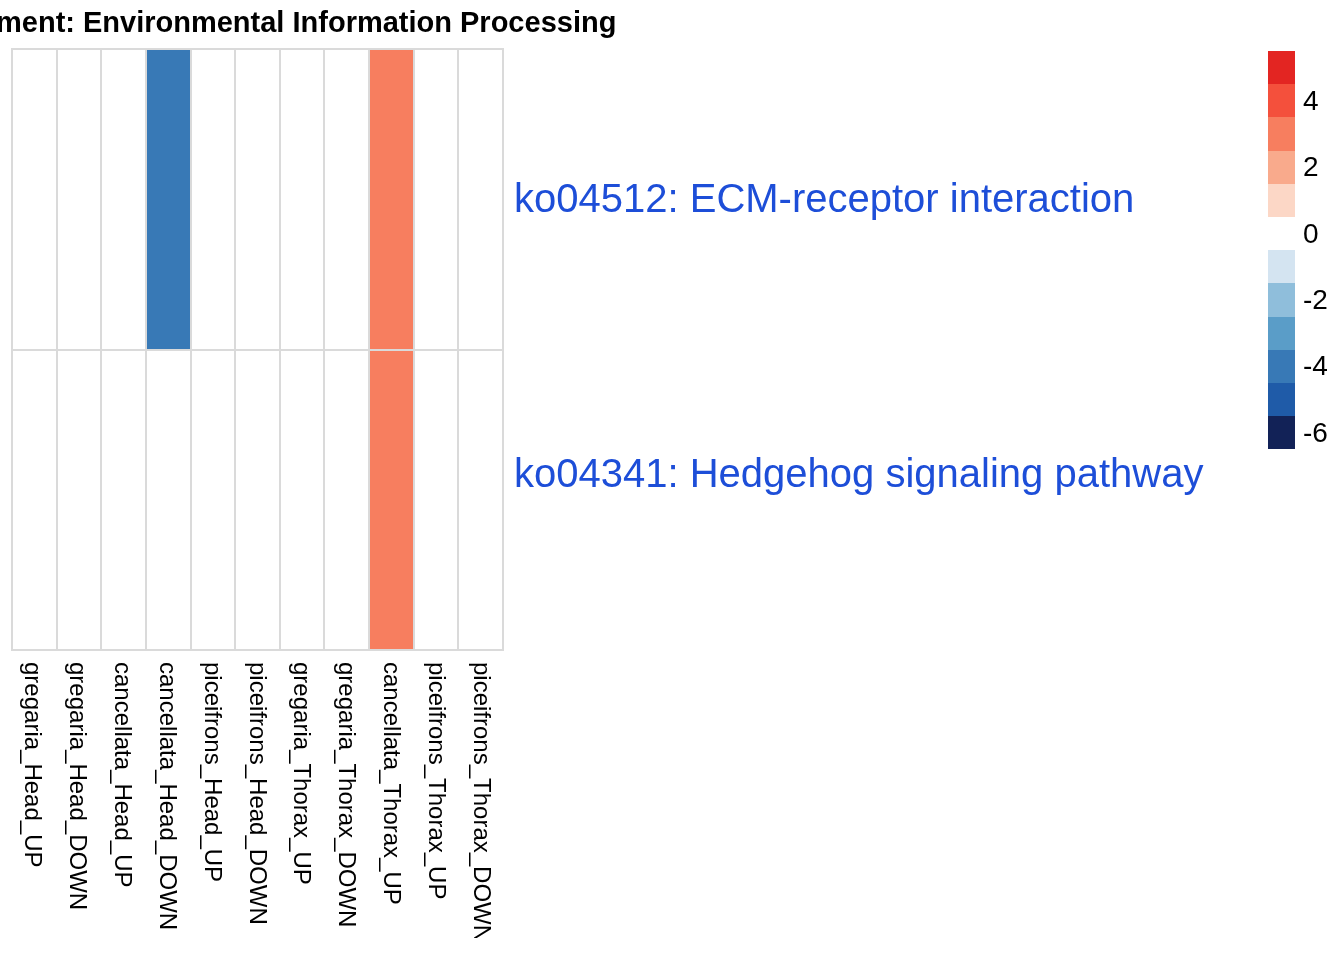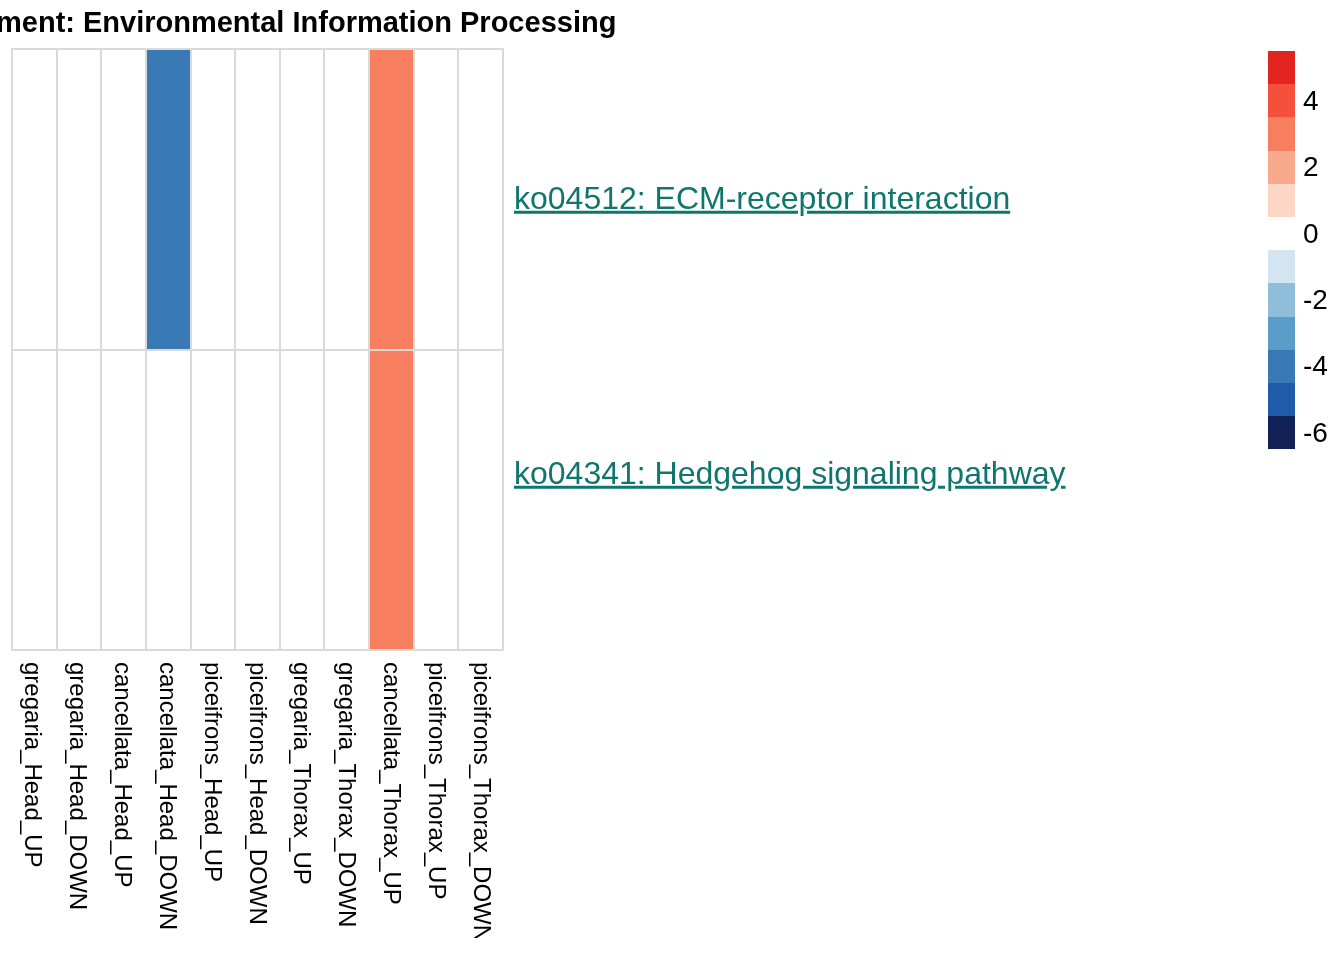--- a/index.html
+++ b/index.html
@@ -44,25 +44,24 @@
     font-size: 24px;
     line-height: 26px;
     color: #000000;
     white-space: nowrap;
     transform: rotate(90deg);
     transform-origin: 0 0;
   }
   .row-label {
     position: absolute;
     left: 514px;
-    font-size: 32px;
-    color: #0f766e;
+    font-size: 40px;
+    color: #1d4ed8;
     white-space: nowrap;
     transform: translateY(-52%);
-    text-decoration: underline;
   }
   .legend-block {
     position: absolute;
     width: 27px;
     left: 1268px;
   }
   .legend-tick {
     position: absolute;
     left: 1303px;
     font-size: 28px;

